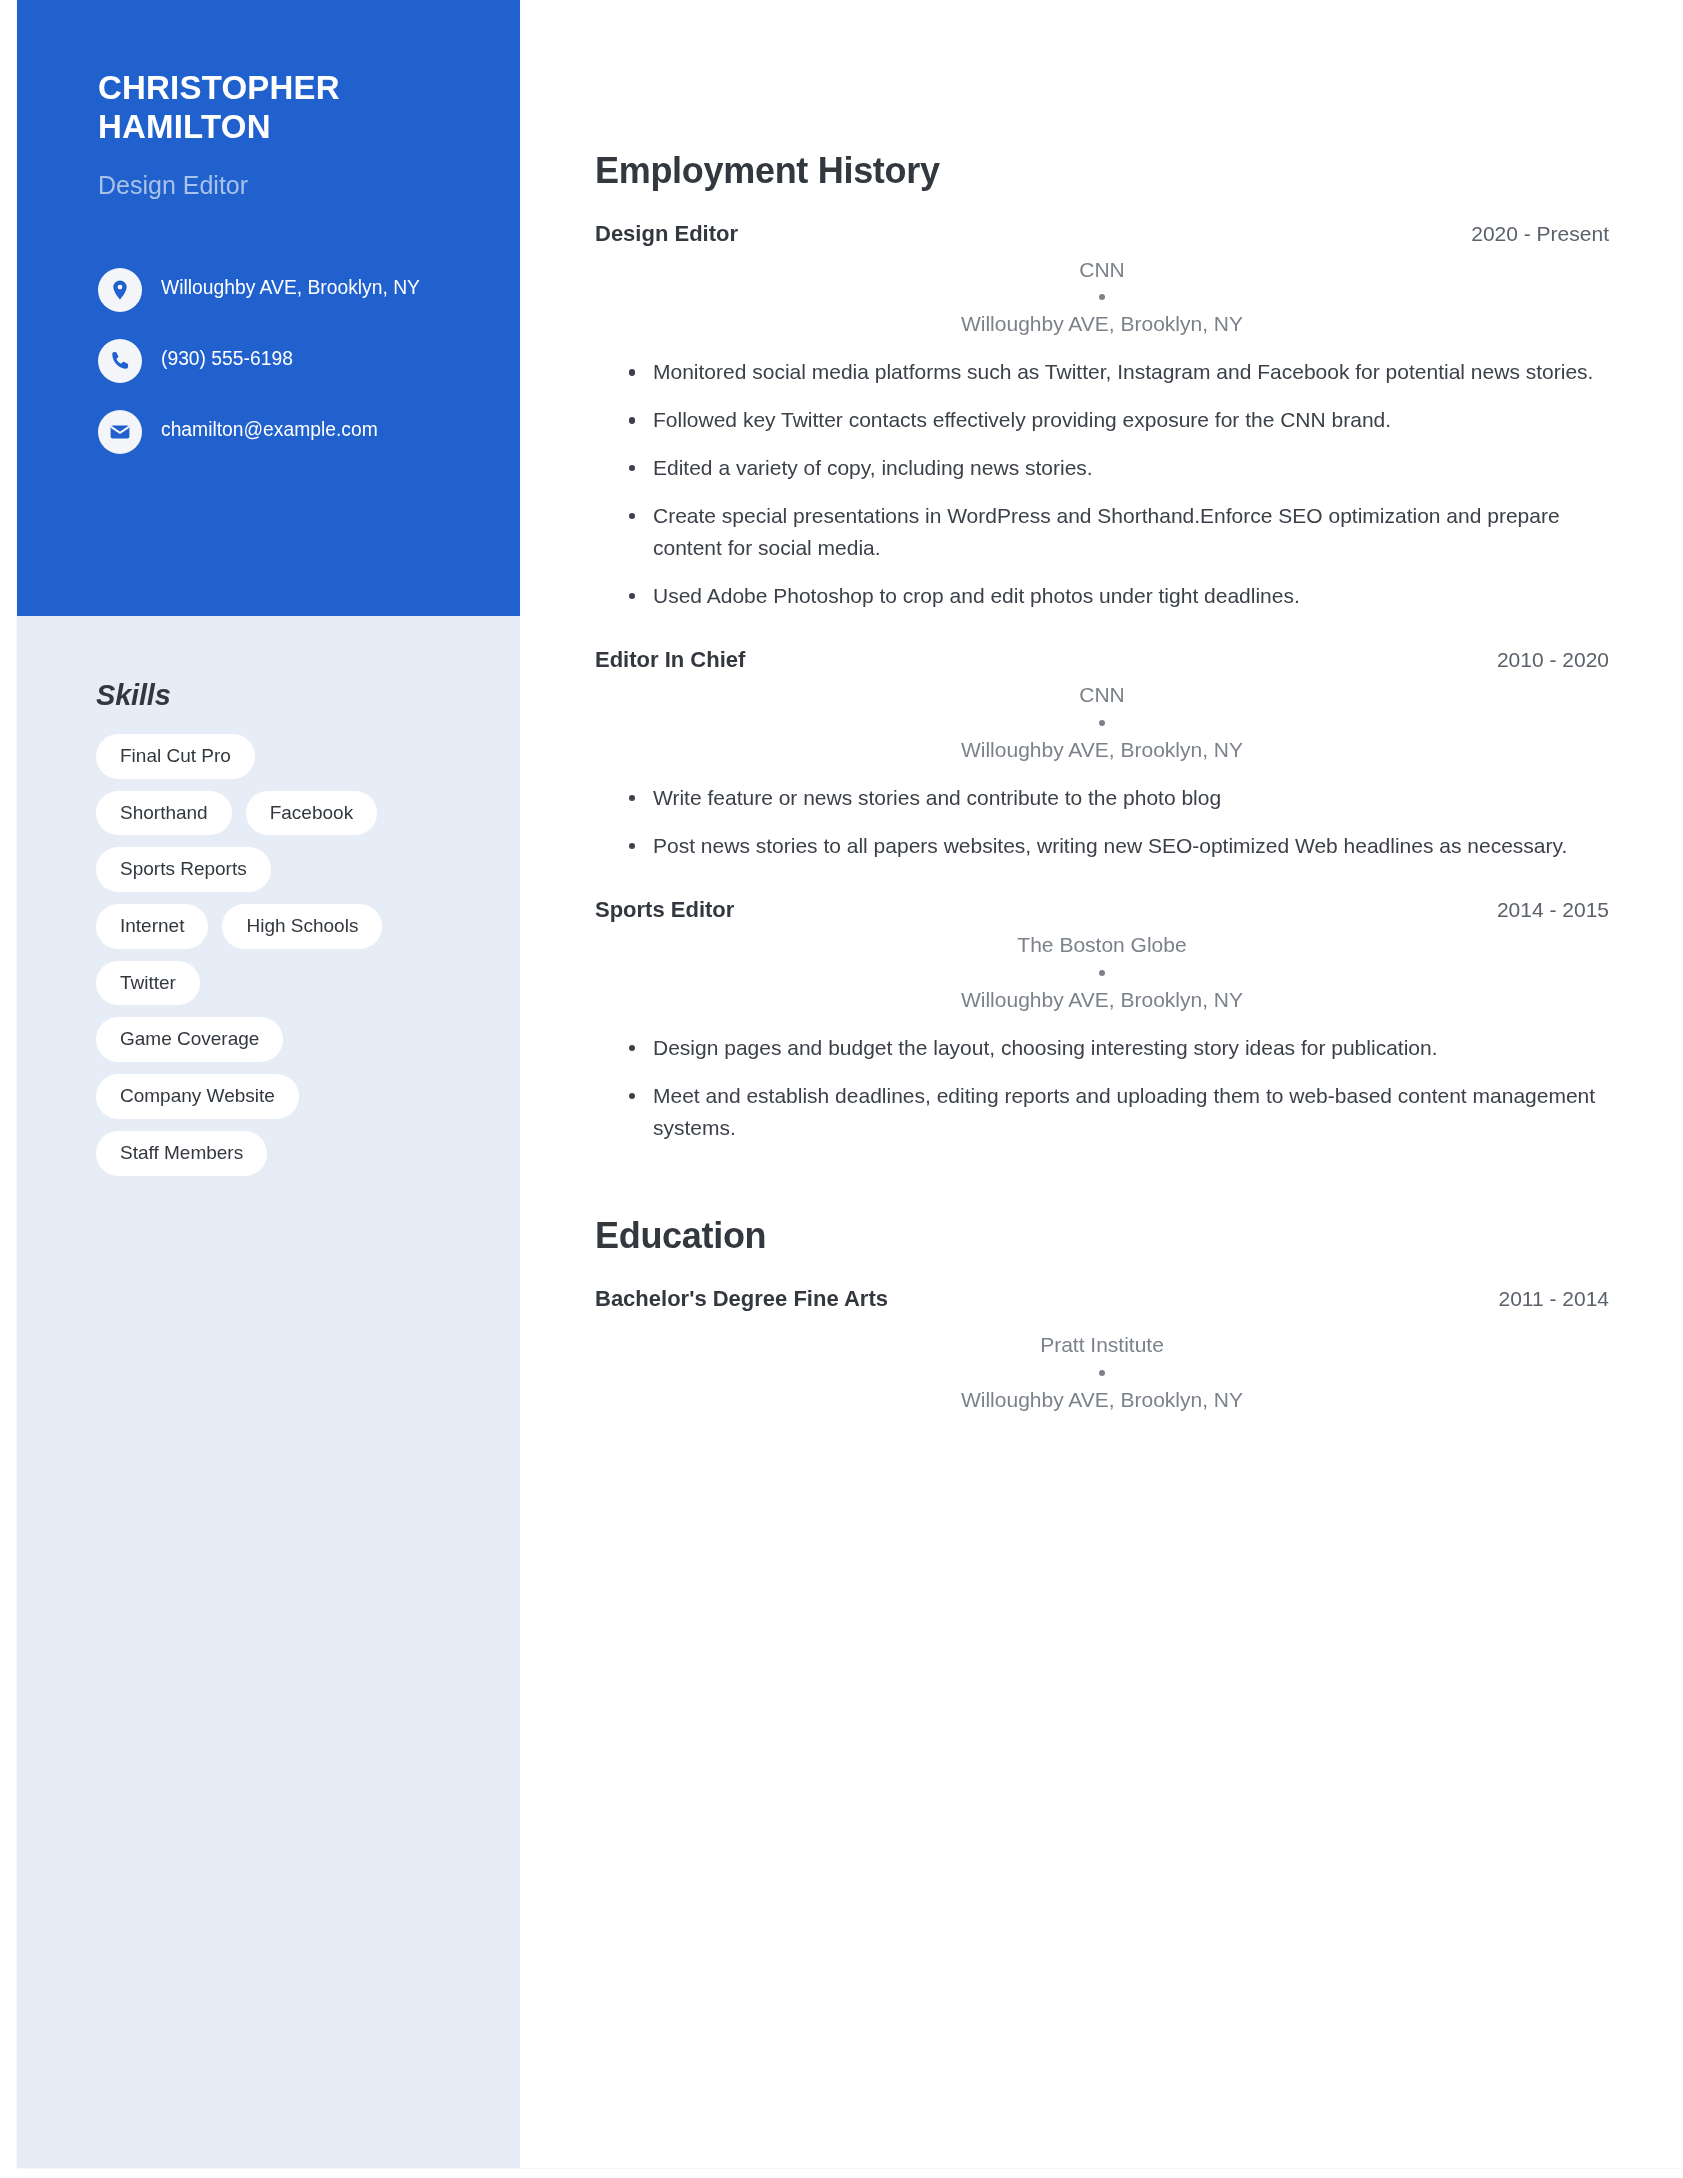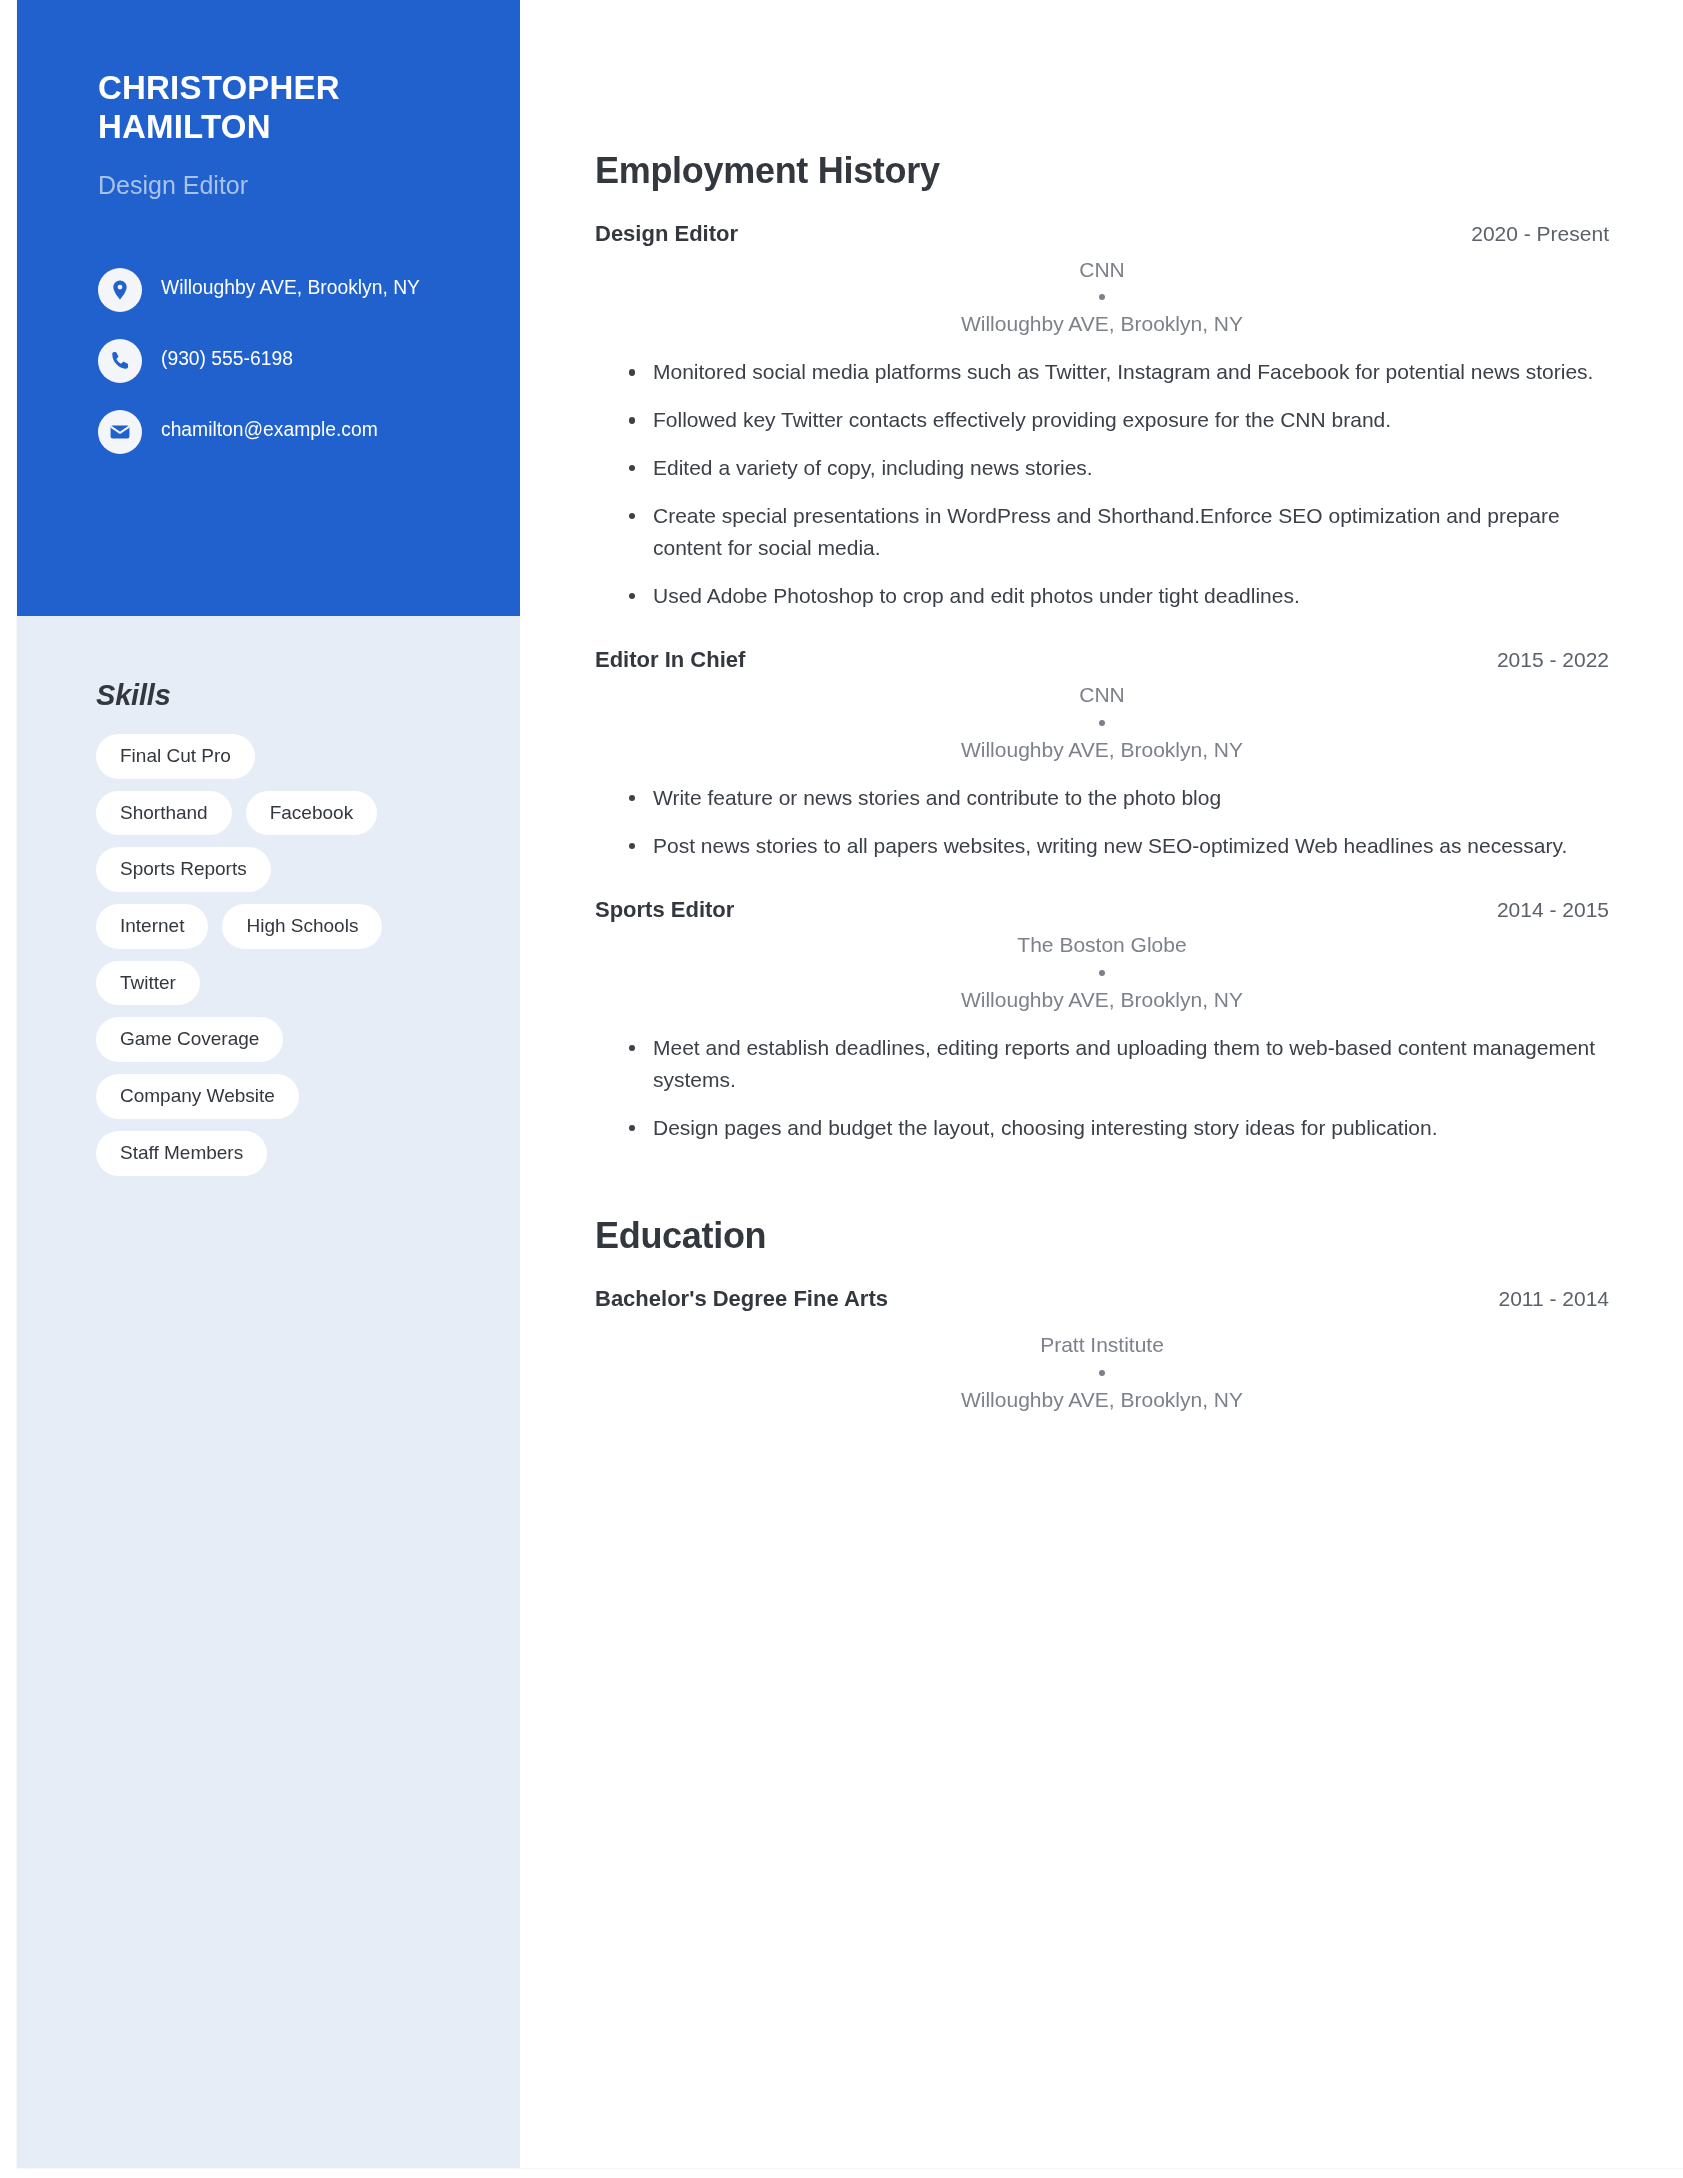--- a/index.html
+++ b/index.html
@@ -335,21 +335,21 @@
             <li>Followed key Twitter contacts effectively providing exposure for the CNN brand.</li>
             <li>Edited a variety of copy, including news stories.</li>
             <li>Create special presentations in WordPress and Shorthand.Enforce SEO optimization and prepare content for social media.</li>
             <li>Used Adobe Photoshop to crop and edit photos under tight deadlines.</li>
           </ul>
         </div>
 
         <div class="entry">
           <div class="entry-head">
             <span class="entry-role">Editor In Chief</span>
-            <span class="entry-dates">2015 - 2022</span>
+            <span class="entry-dates">2010 - 2020</span>
           </div>
           <div class="entry-meta">
             <span>CNN</span>
             <span class="meta-dot"></span>
             <span>Willoughby AVE, Brooklyn, NY</span>
           </div>
           <ul class="bullets">
             <li>Write feature or news stories and contribute to the photo blog</li>
             <li>Post news stories to all papers websites, writing new SEO-optimized Web headlines as necessary.</li>
           </ul>
@@ -359,22 +359,22 @@
           <div class="entry-head">
             <span class="entry-role">Sports Editor</span>
             <span class="entry-dates">2014 - 2015</span>
           </div>
           <div class="entry-meta">
             <span>The Boston Globe</span>
             <span class="meta-dot"></span>
             <span>Willoughby AVE, Brooklyn, NY</span>
           </div>
           <ul class="bullets">
+            <li>Design pages and budget the layout, choosing interesting story ideas for publication.</li>
             <li>Meet and establish deadlines, editing reports and uploading them to web-based content management systems.</li>
-            <li>Design pages and budget the layout, choosing interesting story ideas for publication.</li>
           </ul>
         </div>
       </section>
 
       <section class="section">
         <h2 class="section-title education-title">Education</h2>
 
         <div class="entry education-entry">
           <div class="entry-head">
             <span class="entry-role">Bachelor's Degree Fine Arts</span>

